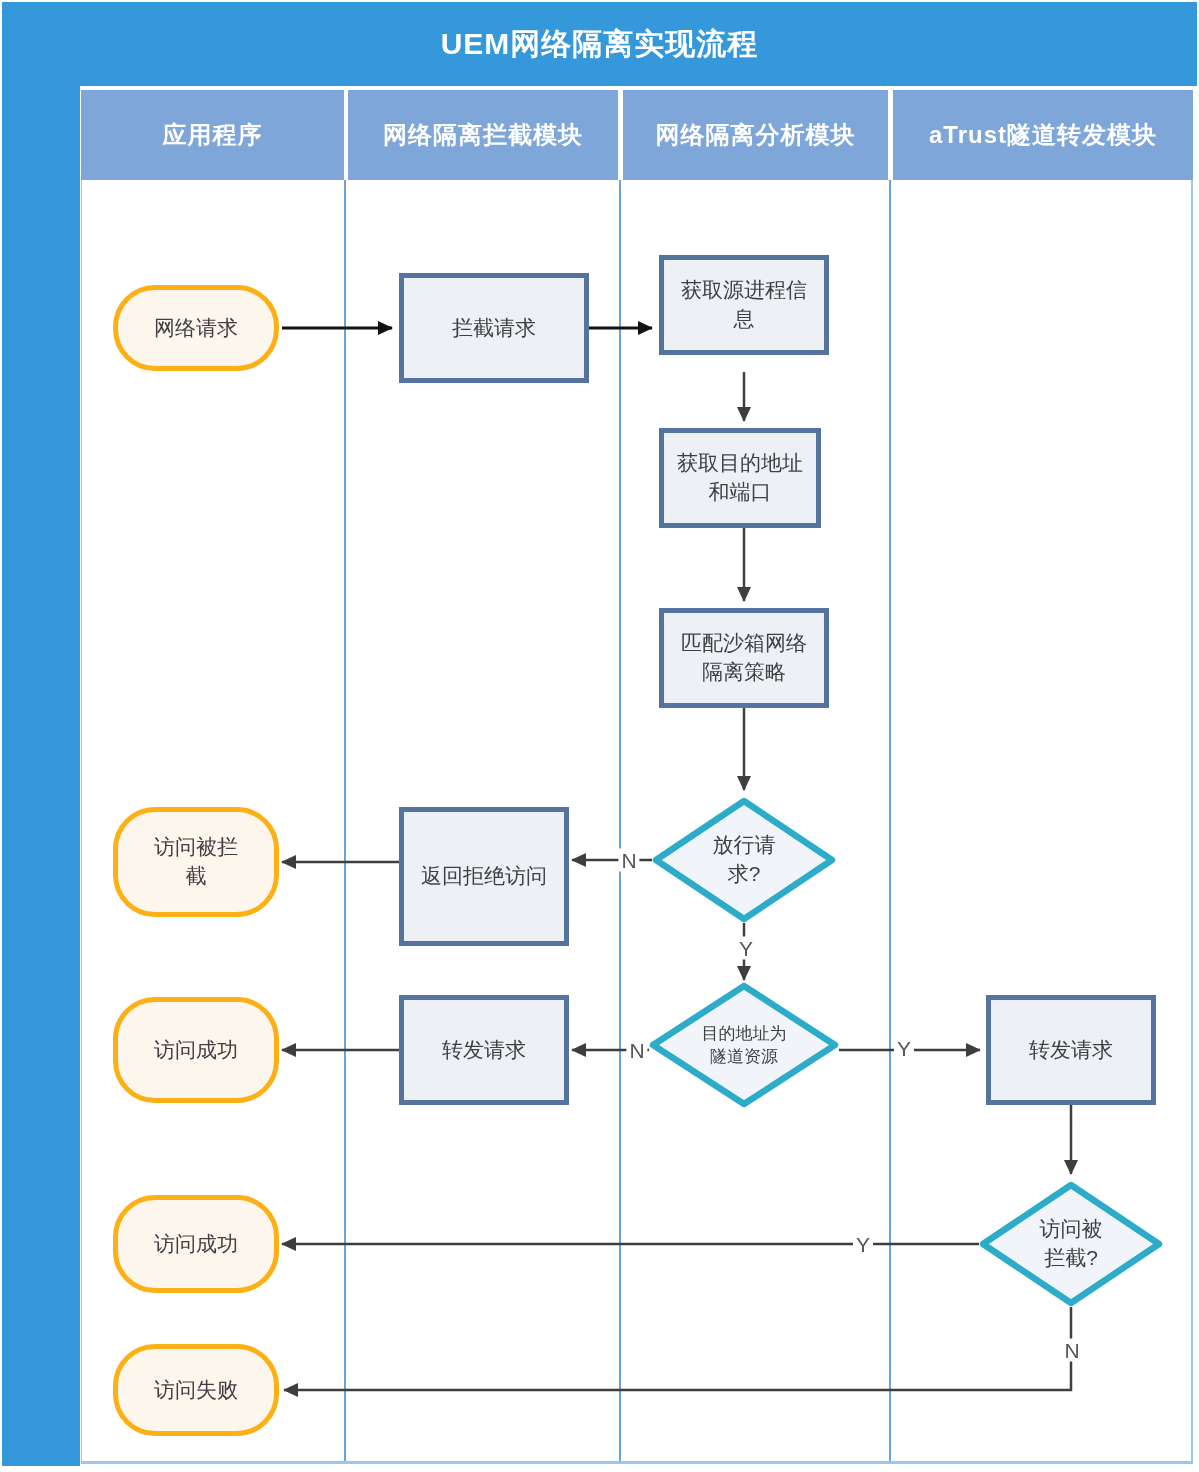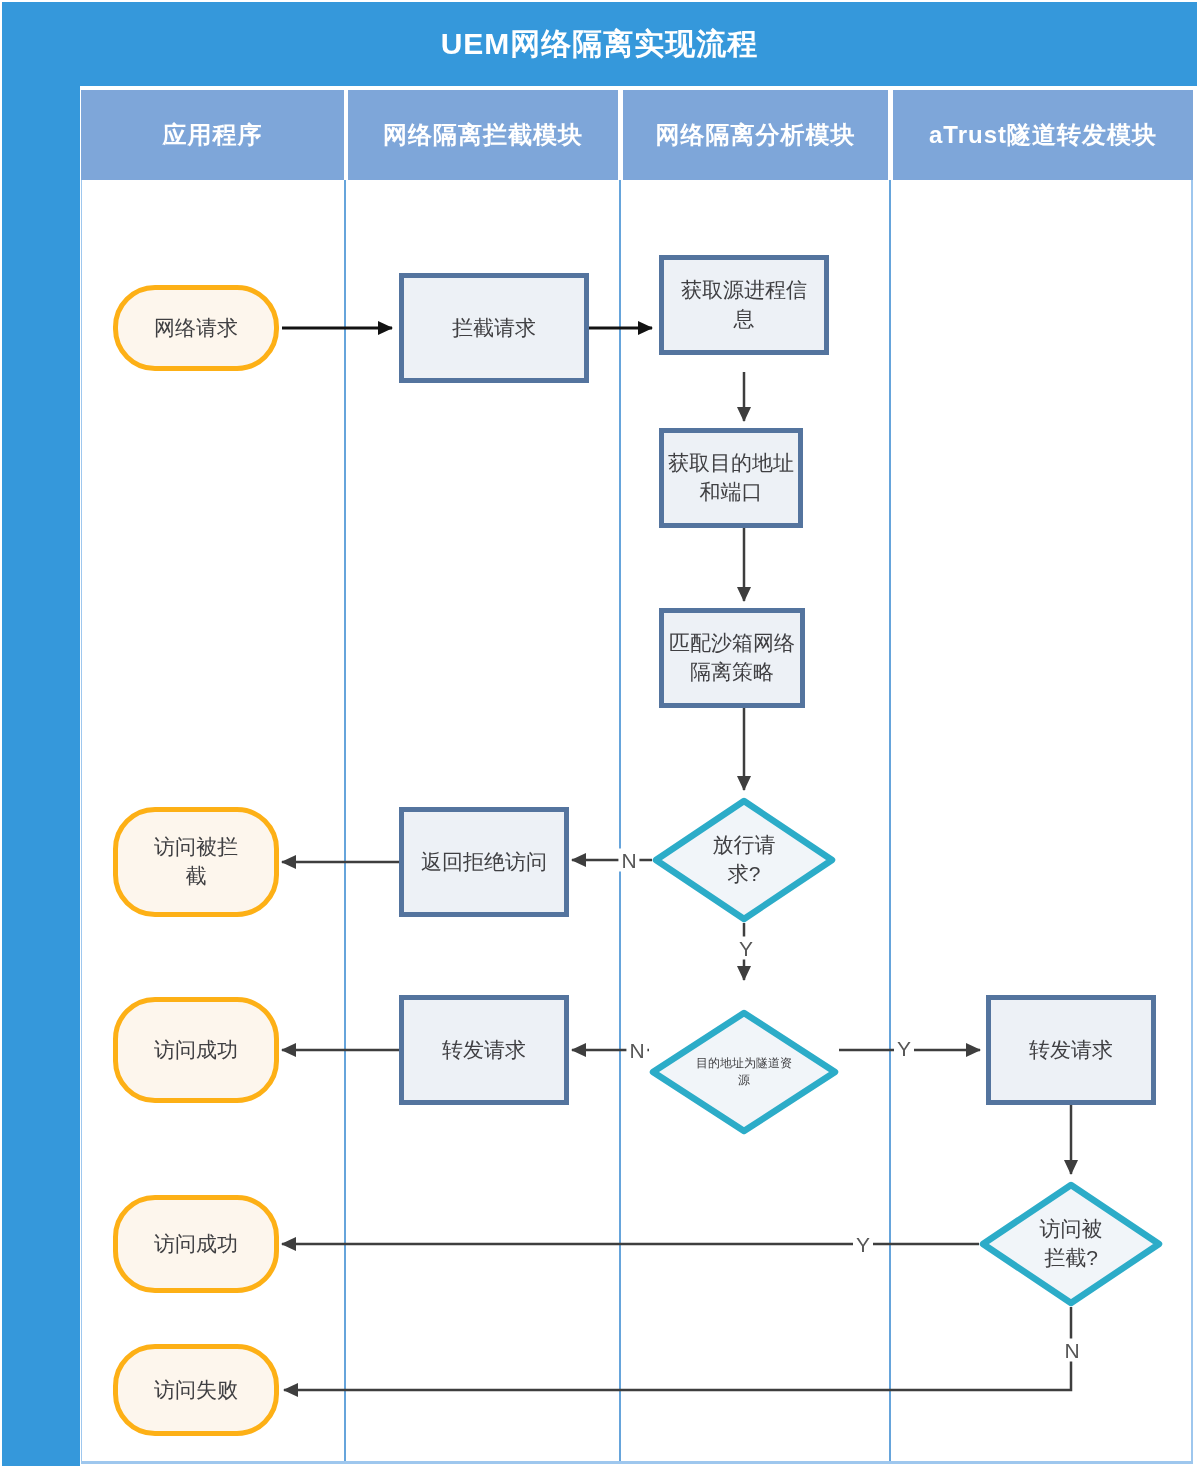--- a/index.html
+++ b/index.html
@@ -99,44 +99,44 @@
   </div>
 
   <div class="node process" style="left:399px;top:273px;width:190px;height:110px">
     <span class="txt" style="width:140px">拦截请求</span>
   </div>
 
   <div class="node process" style="left:659px;top:255px;width:170px;height:100px">
     <span class="txt" style="width:140px">获取源进程信息</span>
   </div>
 
-  <div class="node process" style="left:659px;top:428px;width:144px;height:100px">
+  <div class="node process" style="left:659px;top:428px;width:162px;height:100px">
     <span class="txt" style="width:140px">获取目的地址和端口</span>
   </div>
 
-  <div class="node process" style="left:659px;top:608px;width:146px;height:100px">
+  <div class="node process" style="left:659px;top:608px;width:170px;height:100px">
     <span class="txt" style="width:140px">匹配沙箱网络隔离策略</span>
   </div>
 
   <div class="node decision" style="left:652px;top:797px;width:184px;height:126px">
     <svg viewBox="0 0 184 126" preserveAspectRatio="none">
       <polygon points="92,4 180,63 92,122 4,63"></polygon>
     </svg>
     <span class="txt" style="width:72px">放行请求?</span>
   </div>
 
-  <div class="node process" style="left:399px;top:807px;width:170px;height:110px">
+  <div class="node process" style="left:399px;top:807px;width:170px;height:139px">
     <span class="txt" style="width:140px">返回拒绝访问</span>
   </div>
 
   <div class="node terminal" style="left:113px;top:807px;width:166px;height:110px">
     <span class="txt" style="width:92px">访问被拦截</span>
   </div>
 
-  <div class="node decision" style="left:649px;top:1009px;width:190px;height:126px;font-size:12px">
+  <div class="node decision" style="left:649px;top:982px;width:190px;height:126px;font-size:17px">
     <svg viewBox="0 0 190 126" preserveAspectRatio="none">
       <polygon points="95,4 186,63 95,122 4,63"></polygon>
     </svg>
     <span class="txt" style="width:100px">目的地址为隧道资源</span>
   </div>
 
   <div class="node process" style="left:399px;top:995px;width:170px;height:110px">
     <span class="txt" style="width:140px">转发请求</span>
   </div>
 

